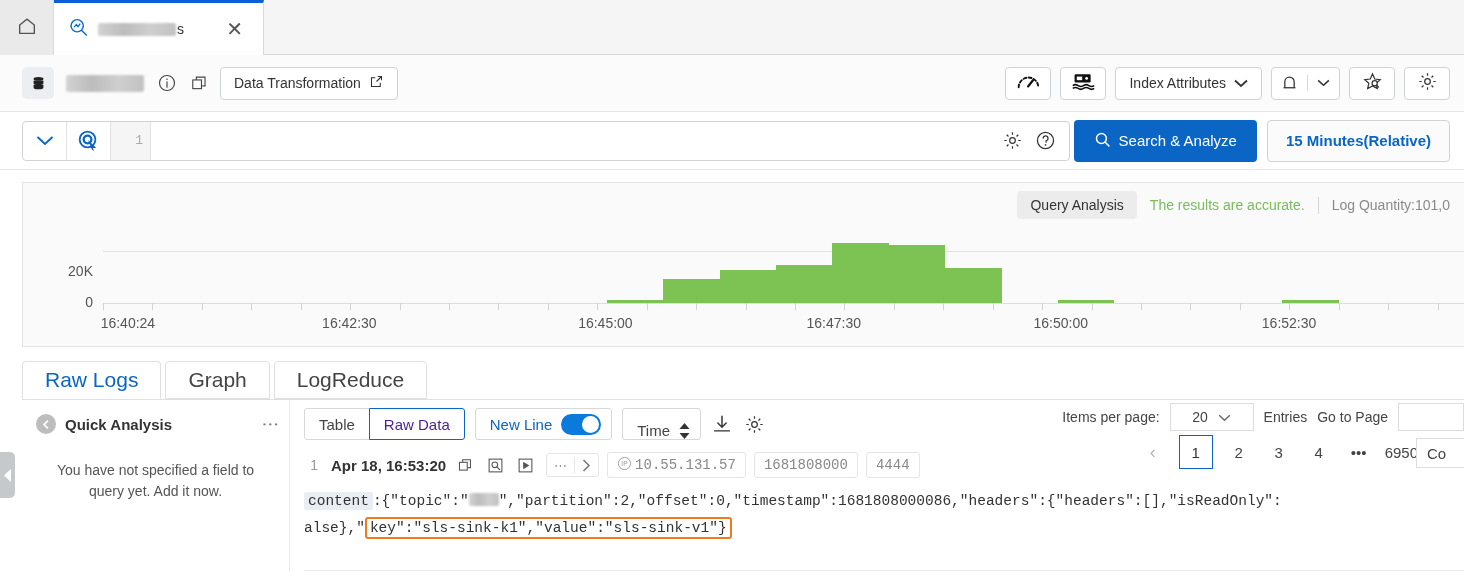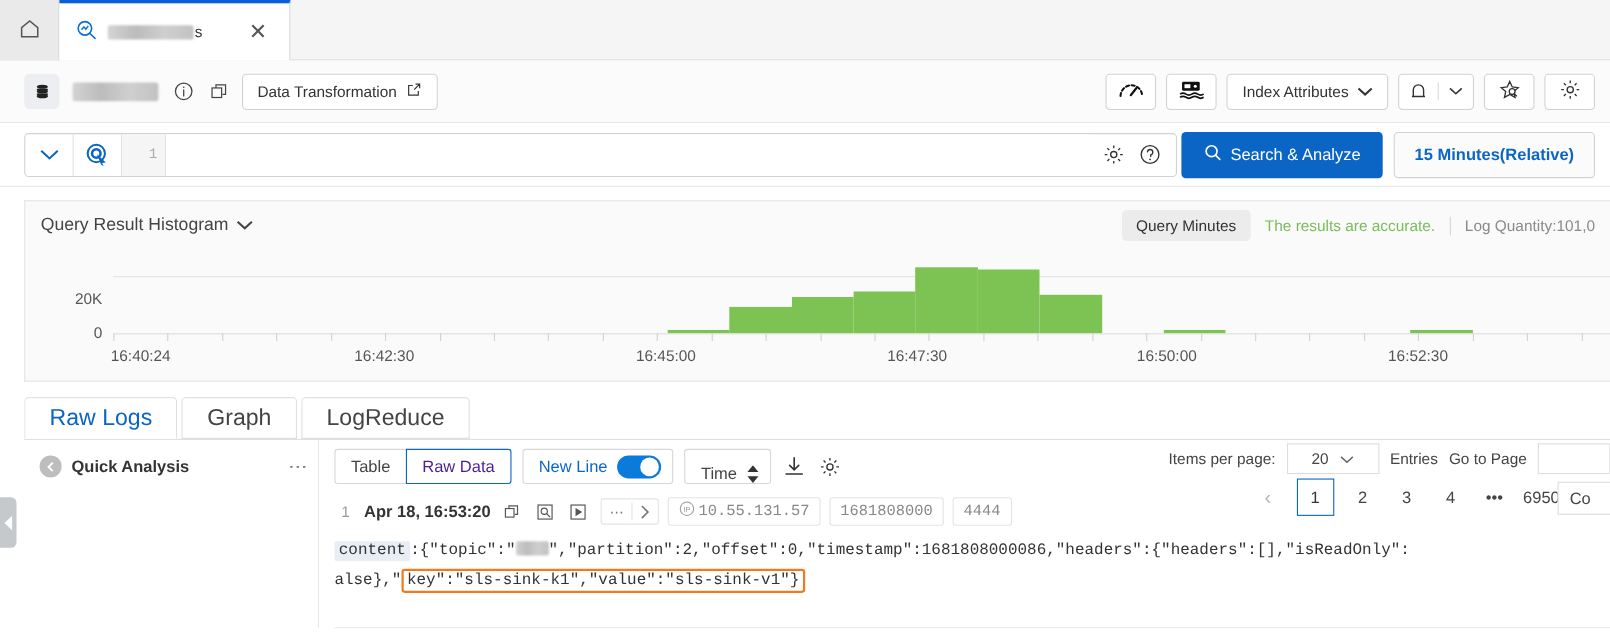--- a/index.html
+++ b/index.html
@@ -346,30 +346,22 @@
     </span>
     <span>Search &amp; Analyze</span>
   </button>
   <div class="time-btn">
     <span>15 Minutes(Relative)</span>
   </div>
 </div>
 
 <div class="histo-panel">
   <div class="histo-head">
-    <div class="histo-title">
-      <span>Query Result Histogram</span>
-      <span>
-        <svg width="15" height="9" viewBox="0 0 15 9" fill="none" stroke="#444" stroke-width="1.9">
-            <path d="M1 1.5 L7.5 7.5 L14 1.5"></path>
-          </svg>
-      </span>
-    </div>
     <div class="histo-right">
-      <div class="qr-chip">Query Minutes</div>
+      <div class="qr-chip">Query Analysis</div>
       <div class="accurate">The results are accurate.</div>
       <div class="vline"></div>
       <div class="logqty">Log Quantity:101,0</div>
     </div>
   </div>
   <div class="chart">
     <div class="ylab" style="top:36px">20K</div>
     <div class="ylab" style="top:67px">0</div>
     <div class="chart-plot" id="plot">
       <div class="gridline" id="grid20k" style="top: 15.6923px;"></div>
@@ -436,20 +428,21 @@
   <div class="qa-panel">
     <div class="qa-head">
       <div class="qa-back">
         <svg width="11" height="11" viewBox="0 0 12 12" fill="none" stroke="#fff" stroke-width="1.9">
             <path d="M7.6 1.8 L3.4 6 L7.6 10.2"></path>
           </svg>
       </div>
       <div class="qa-title">Quick Analysis</div>
       <div class="qa-dots">⋮</div>
     </div>
+    <div class="qa-empty">You have not specified a field to query yet. Add it now.</div>
   </div>
 
   <div class="results">
     <div class="res-toolbar">
       <div class="seg">
         <div class="seg-btn">Table</div>
         <div class="seg-btn active">Raw Data</div>
       </div>
       <div class="pill">
         <span>New Line</span>

